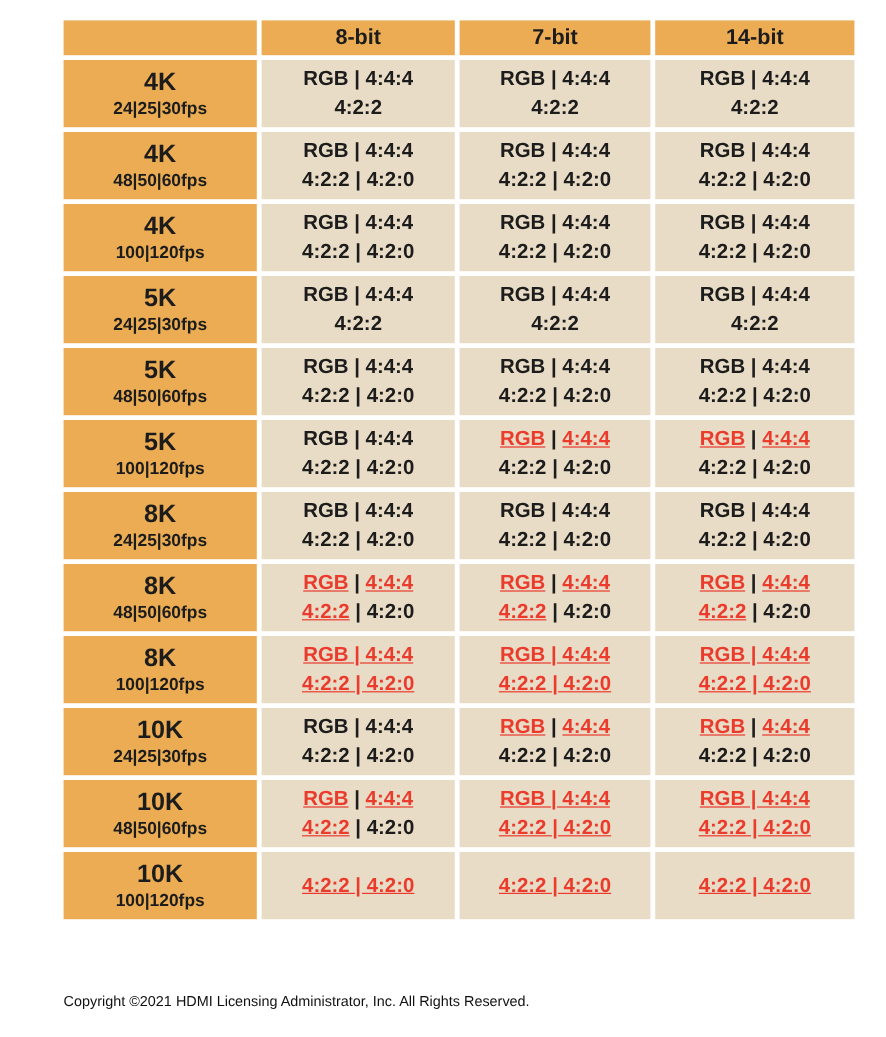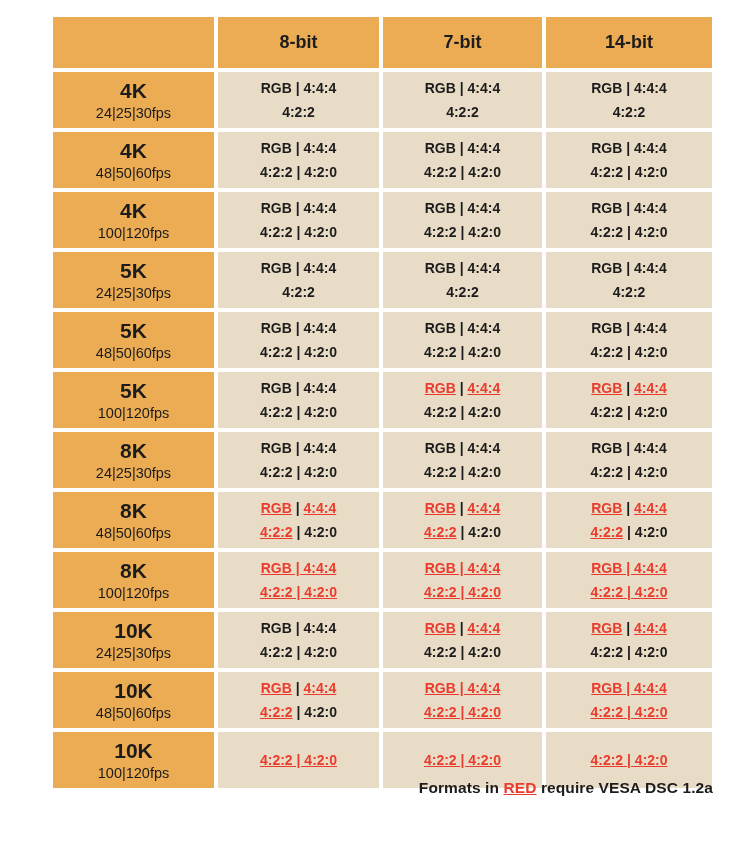--- a/index.html
+++ b/index.html
@@ -12,31 +12,31 @@
   .canvas{position:absolute;inset:0;}
   table.fmt{
     position:absolute;left:49px;top:13px;
     border-collapse:separate;border-spacing:4px;
     table-layout:fixed;
   }
   col.c1{width:161px;} col.c2{width:161px;} col.c3{width:159px;} col.c4{width:166px;}
   th,td{text-align:center;vertical-align:middle;padding:0;}
   thead th{
     background:var(--orange,#EBAC54);
-    height:51px;font-size:18px;font-weight:600;color:var(--ink,#1c1c1c);
+    height:29px;font-size:18px;font-weight:600;color:var(--ink,#1c1c1c);
   }
   tbody th{
     background:var(--orange,#EBAC54);
     height:56px;font-weight:600;color:var(--ink,#1c1c1c);
   }
   tbody th .res{font-size:21px;line-height:26px;font-weight:600;}
-  tbody th .fps{font-size:14.5px;line-height:19px;font-weight:400;}
+  tbody th .fps{font-size:14.5px;line-height:19px;font-weight:700;}
   tbody td{
     background:var(--tan,#E9DCC6);
-    height:56px;font-size:14px;font-weight:600;
+    height:56px;font-size:17px;font-weight:600;
   }
   tbody td .line{line-height:24px;}
   .red{color:var(--red,#EA3B2D);text-decoration:underline;}
   .footnote{
     position:absolute;top:779px;right:25px;
     font-size:15.5px;font-weight:600;letter-spacing:0.1px;
   }
   .copyright{
     position:absolute;left:53px;top:827px;
     font-size:12px;font-weight:400;color:#111;
@@ -272,16 +272,16 @@
           <td>
             <div class="line"><span class="red">4:2:2 | 4:2:0</span></div>
           </td>
           <td>
             <div class="line"><span class="red">4:2:2 | 4:2:0</span></div>
           </td>
         </tr>
       </tbody>
   </table>
 
-  <div class="footnote"><span>Formats in </span><span class="red">RED</span><span> require VESA DSC 1.2a</span></div>
-
+
+  <div class="copyright">Copyright ©2021 HDMI Licensing Administrator, Inc. All Rights Reserved.</div>
 
 </div>
 
 </body></html>

